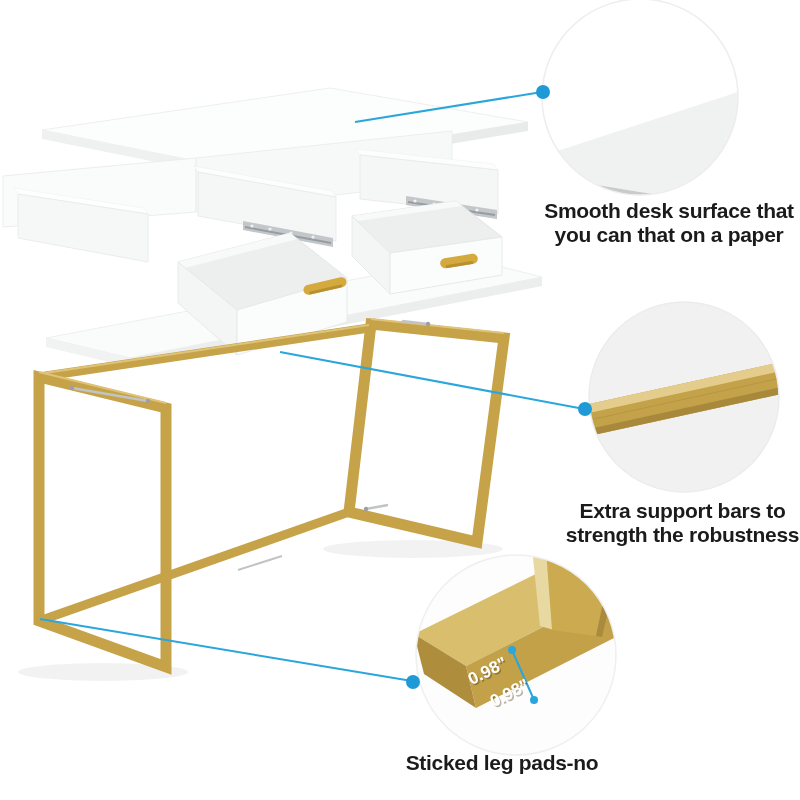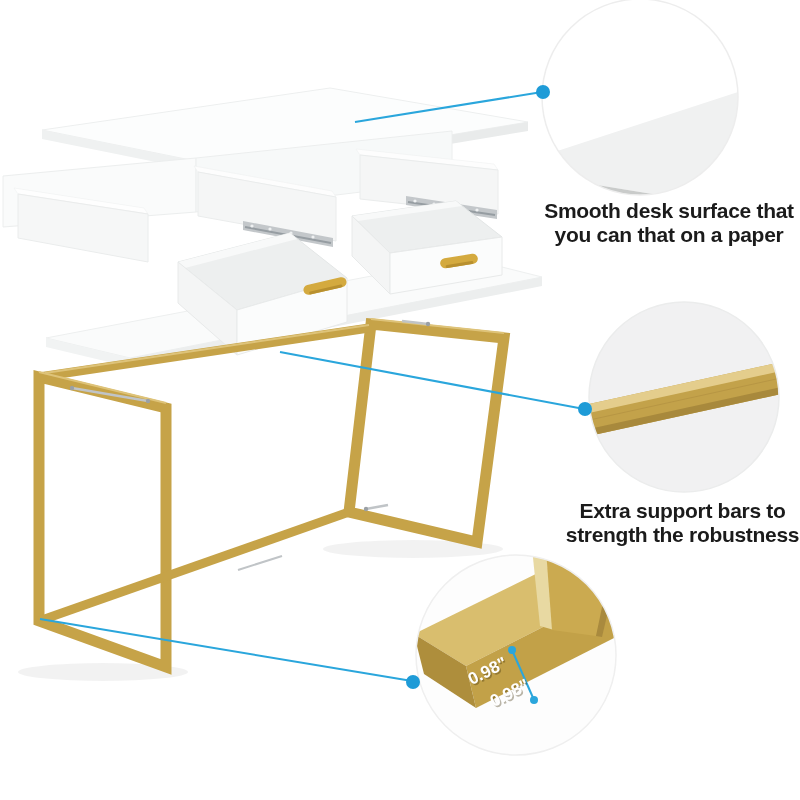--- a/index.html
+++ b/index.html
@@ -163,15 +163,16 @@
   <div>Smooth desk surface that</div>
   <div>you can that on a paper</div>
 </div>
 
 <div class="callout-text" style="left:545px;top:499px;width:275px;">
   <div>Extra support bars to</div>
   <div>strength the robustness</div>
 </div>
 
 <div class="callout-text" style="left:372px;top:751px;width:260px;">
+  <div>Sticked leg pads-no</div>
 </div>
 
 </div>
 
 </body></html>

